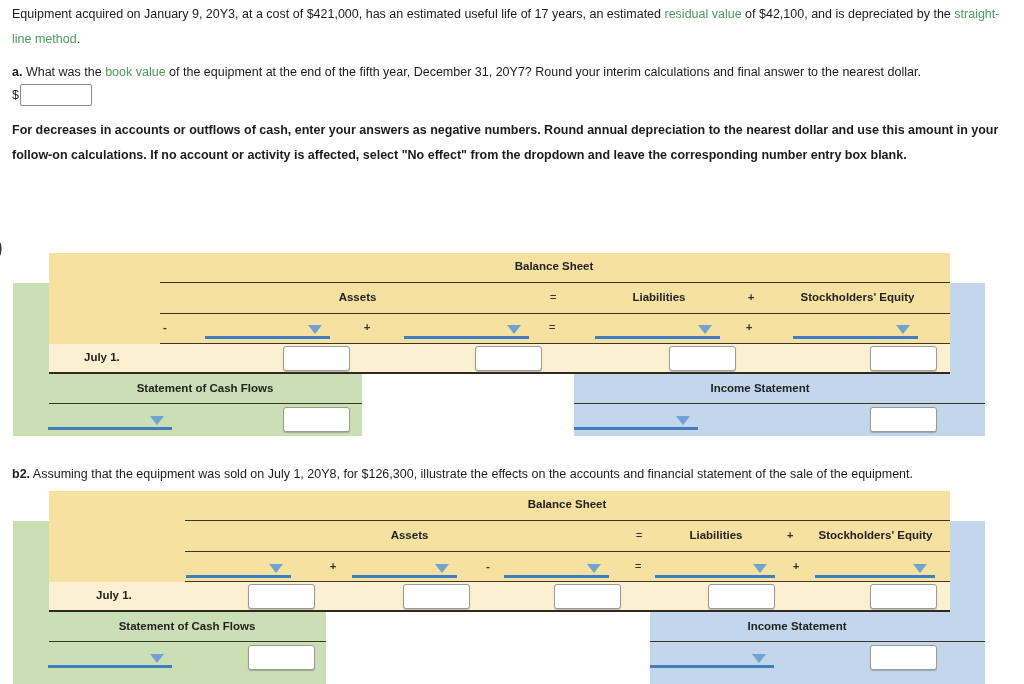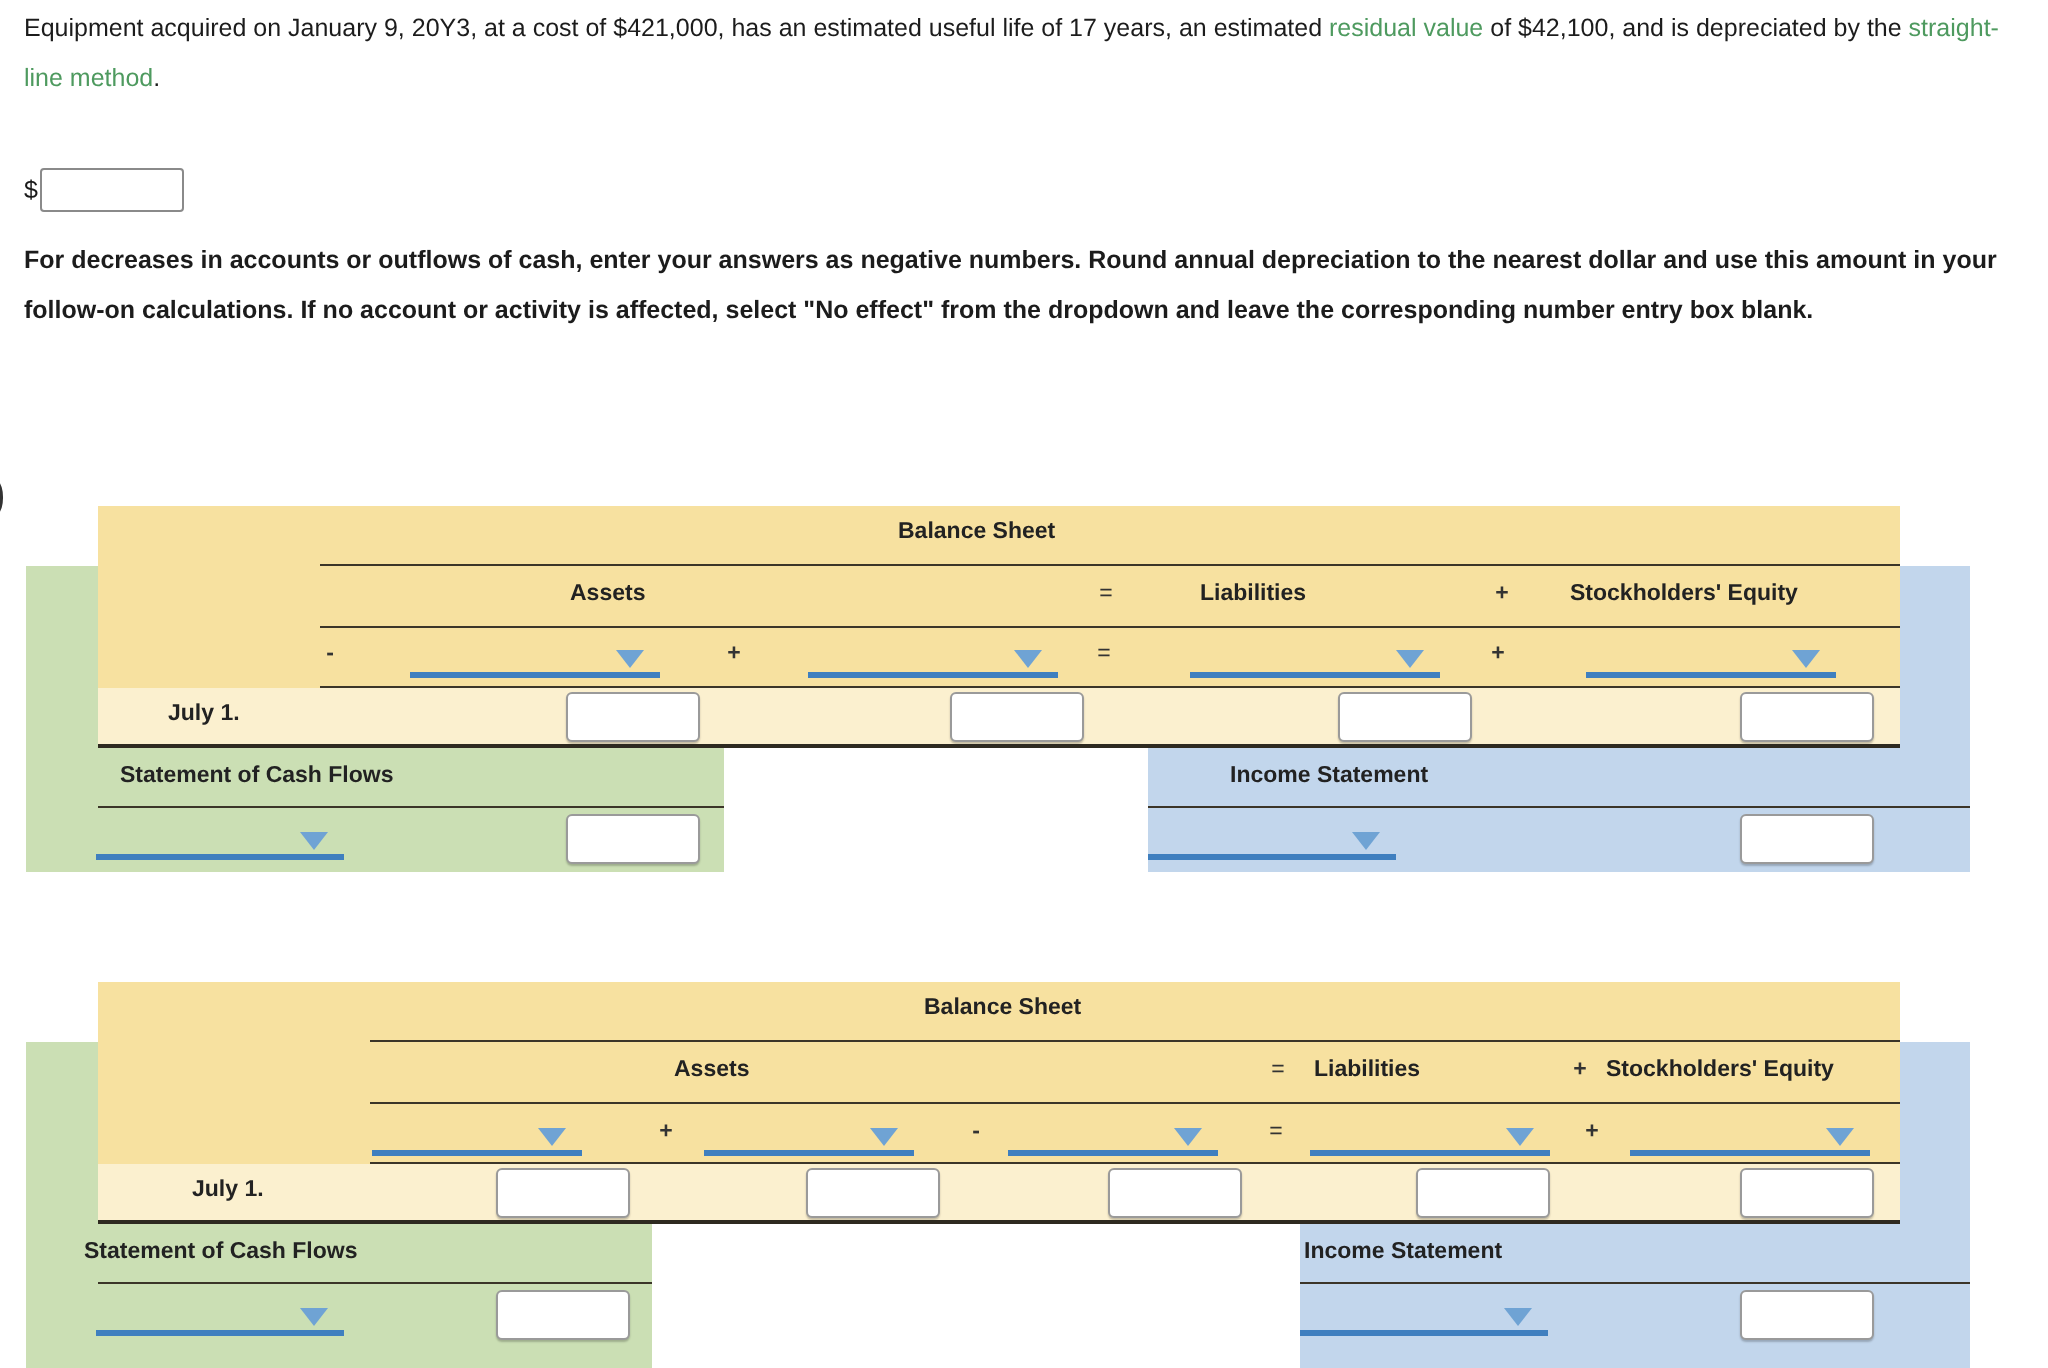--- a/index.html
+++ b/index.html
@@ -44,21 +44,21 @@
   .rule { position: absolute; background: #3b3528; height: 1px; }
   .rule-thick { position: absolute; background: #2e2a20; height: 2px; }
 
   .lbl {
     position: absolute;
     font-size: 11.5px;
     font-weight: bold;
     color: #222;
     white-space: nowrap;
   }
-  .lbl-center { }
+  .lbl-center { text-align: center; }
   .op {
     position: absolute;
     font-size: 11.5px;
     color: #333;
     font-weight: bold;
     text-align: center;
   }
   .op-thin { font-weight: normal; }
 
   
@@ -102,20 +102,23 @@
 </style>
 </head>
 <body>
 
 <div class="page">
 
   <div class="prose" style="left:12px; top:2px; width:1006px;">
     <span>Equipment acquired on January 9, 20Y3, at a cost of $421,000, has an estimated useful life of 17 years, an estimated </span><span class="green">residual value</span><span> of $42,100, and is depreciated by the </span><span class="green">straight-line method</span><span>.</span>
   </div>
 
+  <div class="prose" style="left:12px; top:60px; width:1000px;">
+    <span class="b">a.</span><span> What was the </span><span class="green">book value</span><span> of the equipment at the end of the fifth year, December 31, 20Y7? Round your interim calculations and final answer to the nearest dollar.</span>
+  </div>
 
   <div class="money-row">
     <span class="dollar">$</span>
     <div class="ans-box"></div>
   </div>
 
   <div class="prose bold-para" style="left:12px; top:118px; width:1000px;">
     <span>For decreases in accounts or outflows of cash, enter your answers as negative numbers. Round annual depreciation to the nearest dollar and use this amount in your follow-on calculations. If no account or activity is affected, select "No effect" from the dropdown and leave the corresponding number entry box blank.</span>
   </div>
 
@@ -190,20 +193,23 @@
     </div>
     <div class="nbox" style="left:283px; top:407px;"></div>
 
     <div class="dd" style="left:574px; top:410px; width:124px;">
       <span class="caret"></span>
       <span class="dd-line"></span>
     </div>
     <div class="nbox" style="left:870px; top:407px;"></div>
   </div>
 
+  <div class="prose" style="left:12px; top:462px; width:1006px;">
+    <span class="b">b2.</span><span> Assuming that the equipment was sold on July 1, 20Y8, for $126,300, illustrate the effects on the accounts and financial statement of the sale of the equipment.</span>
+  </div>
 
   <div>
 
     <div class="panel-green" style="left:13px; top:521px; width:313px; height:163px;"></div>
     <div class="panel-blue" style="left:650px; top:521px; width:335px; height:163px;"></div>
 
     <div class="panel-yellow" style="left:49px; top:491px; width:901px; height:91px;"></div>
     <div class="panel-cream" style="left:49px; top:582px; width:901px; height:28px;"></div>
 
     <div class="lbl lbl-center" style="left:462px; top:498px; width:210px;">Balance Sheet</div>

